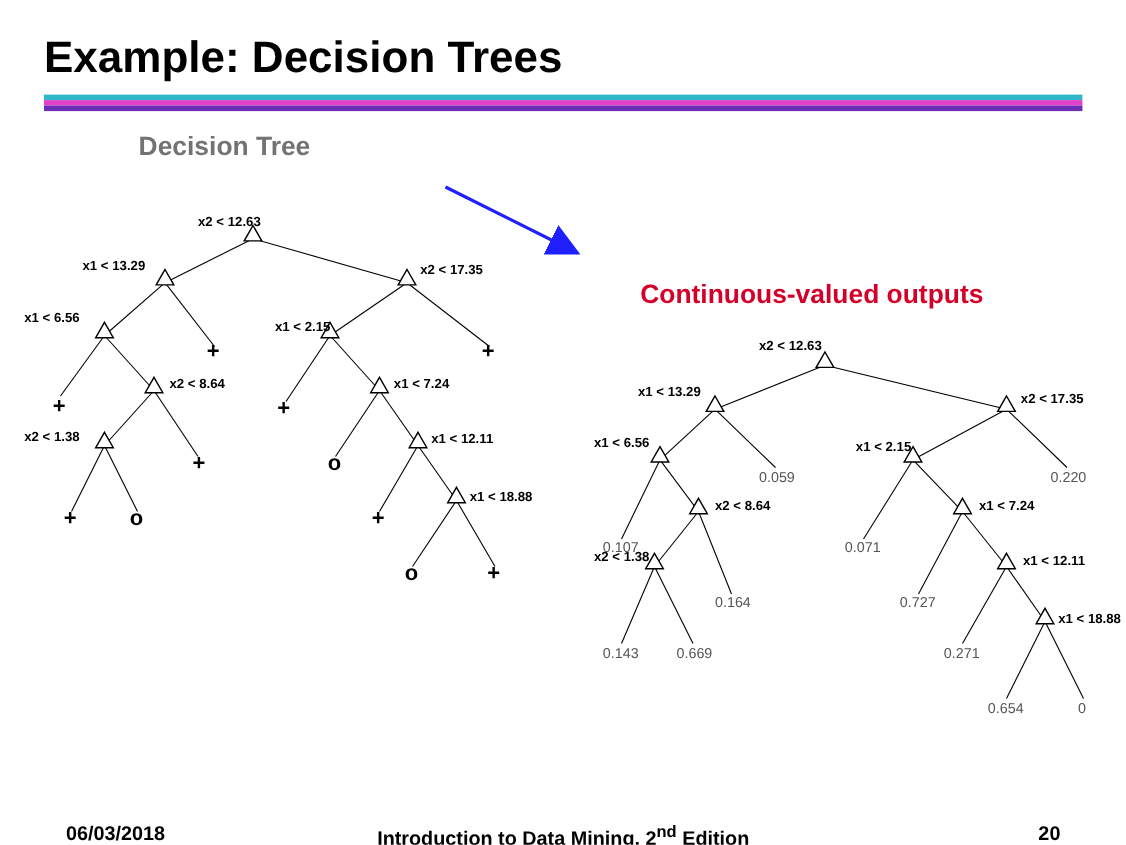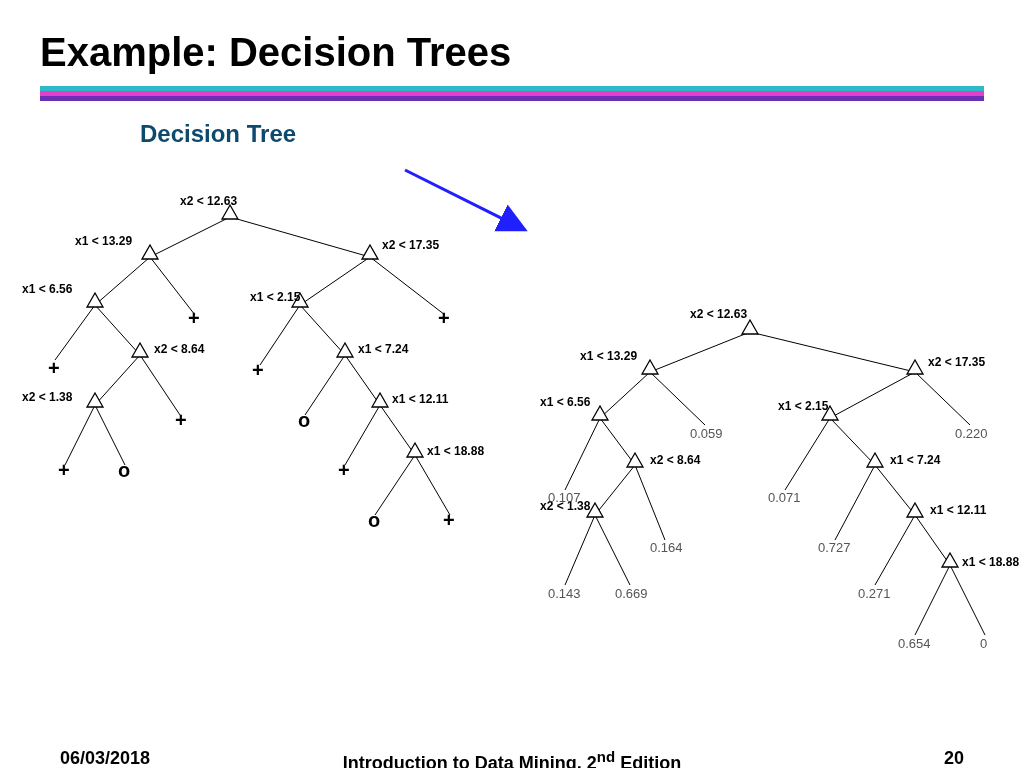--- a/index.html
+++ b/index.html
@@ -2,21 +2,21 @@
 <html><head>
 <meta charset="utf-8">
 <style>
   html, body { margin:0; padding:0; width:1024px; height:768px; background:#fff; font-family:Arial,Helvetica,sans-serif; }
   .slide { position:relative; width:1024px; height:768px; }
   .title { position:absolute; left:40px; top:30px; font-size:40px; font-weight:900; color:#000; }
   .bar  { position:absolute; left:40px; height:5px; right:40px; }
   .bar1 { top:86px; background:#2fb8c7; }
   .bar2 { top:91px; background:#e23fcb; }
   .bar3 { top:96px; background:#6c2eb5; }
-  .sub1 { position:absolute; left:140px; top:120px; color:#0c4a6e; font-weight:900; font-size:24px; }
+  .sub1 { position:absolute; left:126px; top:120px; color:#737373; font-weight:900; font-size:24px; }
   .sub2 { position:absolute; left:582px; top:254px; color:#d4002a; font-weight:900; font-size:24px; }
   svg   { position:absolute; }
   .footer { position:absolute; left:0; right:0; bottom:20px; font-weight:900; font-size:18px; }
   .fdate  { position:absolute; left:60px;  }
   .fbook  { position:absolute; left:0; right:0; text-align:center; }
   .fpage  { position:absolute; right:60px; }
   text { font-family:Arial,Helvetica,sans-serif; font-weight:700; fill:#000; }
   .nlbl { font-size:12px; }
   .leaf { font-size:20px; }
   .val  { font-size:13px; fill:#555; font-weight:400; }
@@ -24,20 +24,21 @@
 </style>
 </head>
 <body>
 <div class="slide">
 
 <div class="title">Example: Decision Trees</div>
 <div class="bar bar1"></div>
 <div class="bar bar2"></div>
 <div class="bar bar3"></div>
 <div class="sub1">Decision Tree</div>
+<div class="sub2">Continuous-valued outputs</div>
 
 <svg style="left:395px; top:160px;" width="160" height="100">
   <defs>
         <marker id="ah" markerWidth="12" markerHeight="12" refX="9" refY="5" orient="auto">
           <path d="M0,0 L10,5 L0,10 Z" fill="#2020ff"></path>
         </marker>
       </defs>
   <line x1="10" y1="10" x2="130" y2="70" stroke="#2020ff" stroke-width="3" marker-end="url(#ah)"></line>
 </svg>
 

